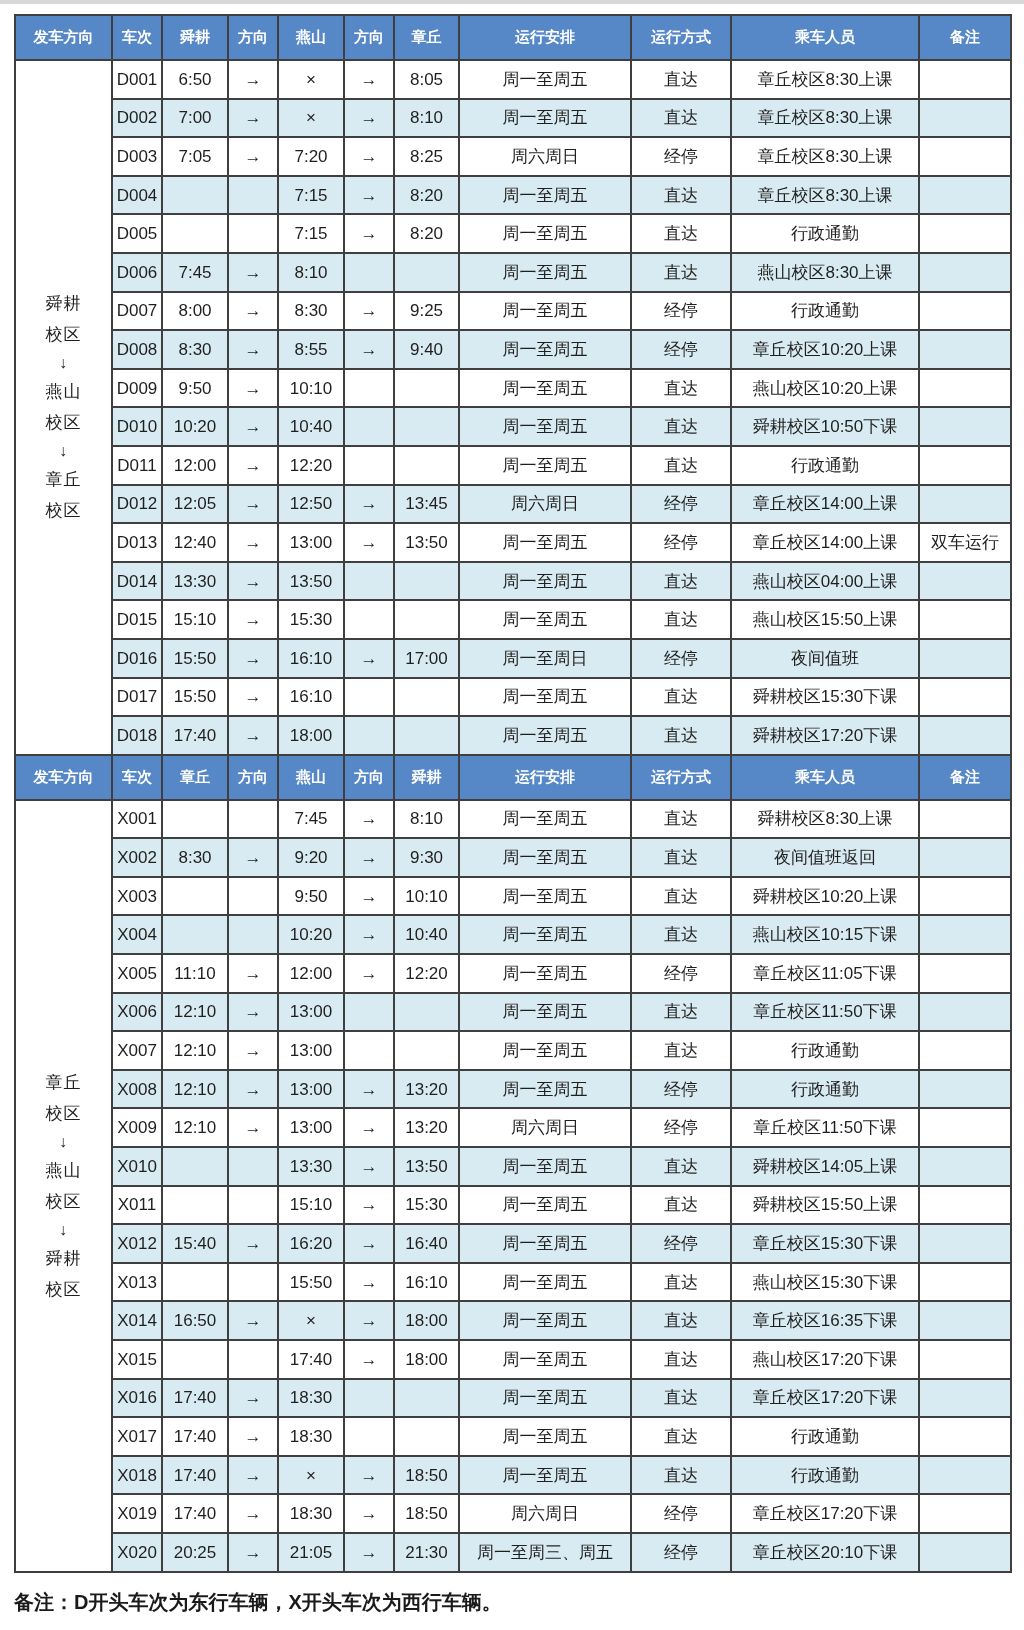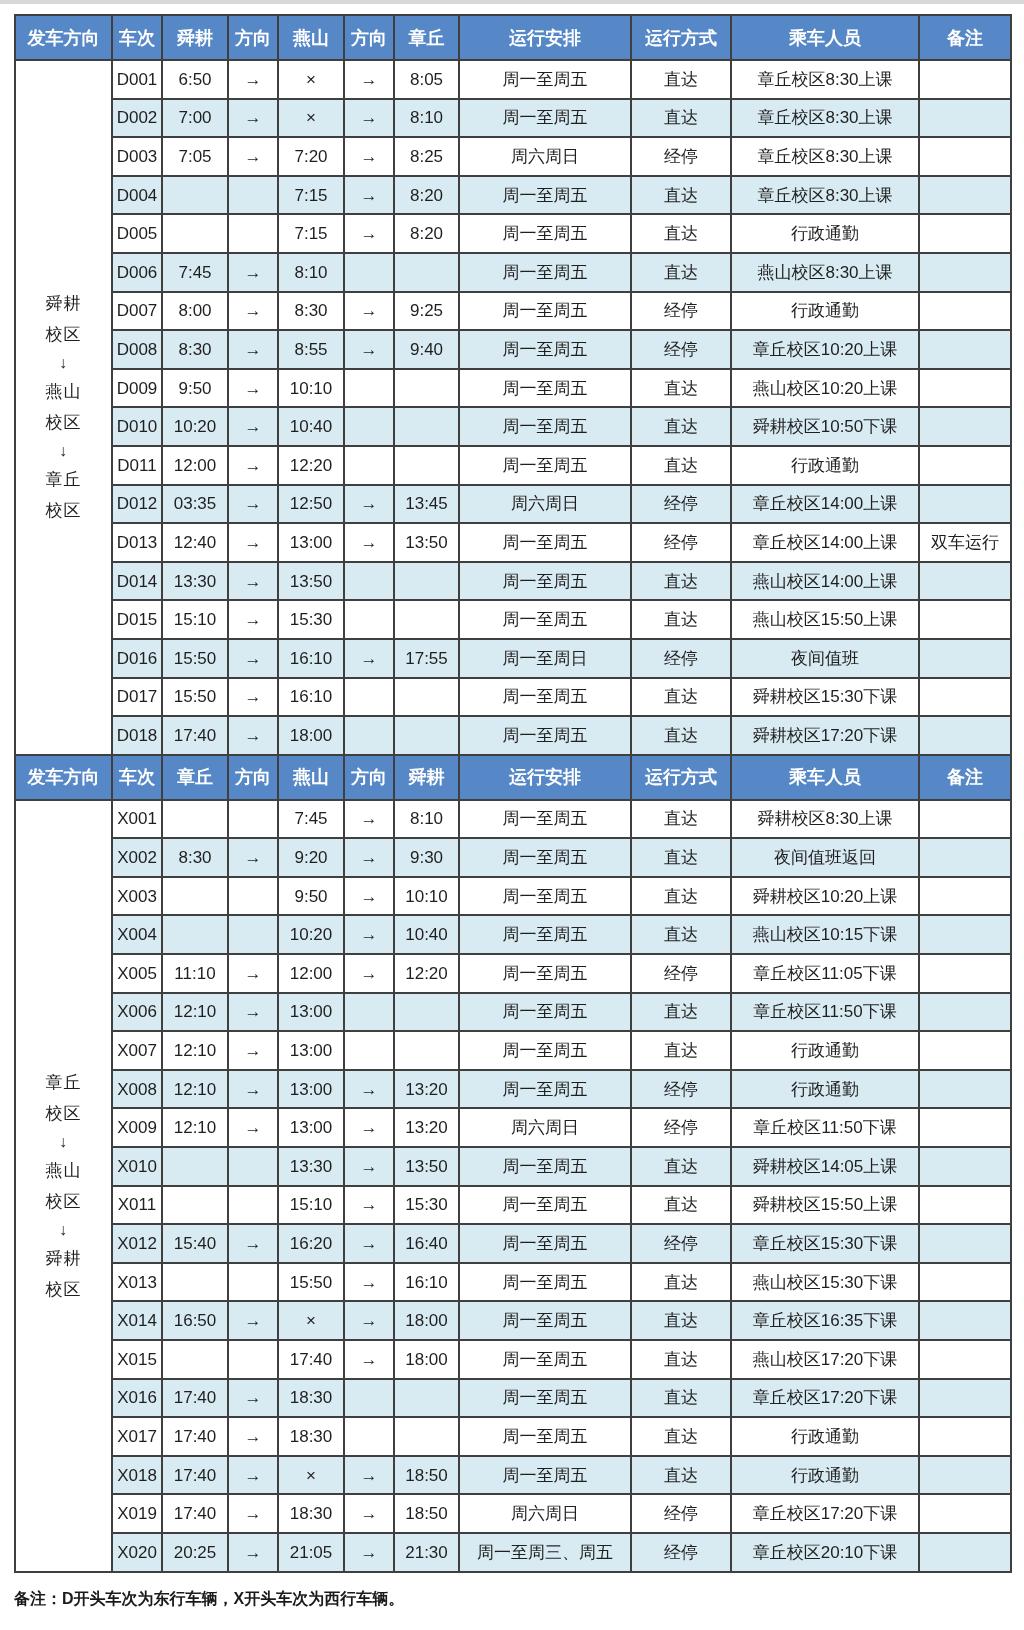--- a/index.html
+++ b/index.html
@@ -36,41 +36,41 @@
     text-align:center;
     vertical-align:middle;
     padding:0;
     overflow:hidden;
     white-space:nowrap;
   }
   table.timetable th{
     background:var(--header-bg);
     color:var(--header-text);
     font-weight:bold;
-    font-size:18px;
+    font-size:15px;
     height:43px;
     margin-top:12px;
   }
   table.timetable td{
     background:var(--row-bg);
     font-size:17px;
     height:36.6px;
     line-height:1;
   }
   tr.alt td{background:var(--alt-row-bg);}
   td.dir-cell{
     background:#ffffff !important;
     font-size:17.5px;
     letter-spacing:1px;
   }
   td.dir-cell div{line-height:31px;}
   td.dir-cell div.arrow-line{line-height:26px;font-size:16px;}
   .footnote{
     margin:16px 0 0 14px;
-    font-size:16px;
+    font-size:20px;
     font-weight:600;
     color:#1a1a1a;
   }
 </style>
 </head>
 <body>
 
 <div class="top-strip"></div>
 
 <table class="timetable">
@@ -238,21 +238,21 @@
         <td>12:20</td>
         <td></td>
         <td></td>
         <td>周一至周五</td>
         <td>直达</td>
         <td>行政通勤</td>
         <td></td>
       </tr>
       <tr class="alt">
         <td>D012</td>
-        <td>03:35</td>
+        <td>12:05</td>
         <td>→</td>
         <td>12:50</td>
         <td>→</td>
         <td>13:45</td>
         <td>周六周日</td>
         <td>经停</td>
         <td>章丘校区14:00上课</td>
         <td></td>
       </tr>
       <tr>
@@ -269,42 +269,42 @@
       </tr>
       <tr class="alt">
         <td>D014</td>
         <td>13:30</td>
         <td>→</td>
         <td>13:50</td>
         <td></td>
         <td></td>
         <td>周一至周五</td>
         <td>直达</td>
-        <td>燕山校区14:00上课</td>
+        <td>燕山校区04:00上课</td>
         <td></td>
       </tr>
       <tr>
         <td>D015</td>
         <td>15:10</td>
         <td>→</td>
         <td>15:30</td>
         <td></td>
         <td></td>
         <td>周一至周五</td>
         <td>直达</td>
         <td>燕山校区15:50上课</td>
         <td></td>
       </tr>
       <tr class="alt">
         <td>D016</td>
         <td>15:50</td>
         <td>→</td>
         <td>16:10</td>
         <td>→</td>
-        <td>17:55</td>
+        <td>17:00</td>
         <td>周一至周日</td>
         <td>经停</td>
         <td>夜间值班</td>
         <td></td>
       </tr>
       <tr>
         <td>D017</td>
         <td>15:50</td>
         <td>→</td>
         <td>16:10</td>

